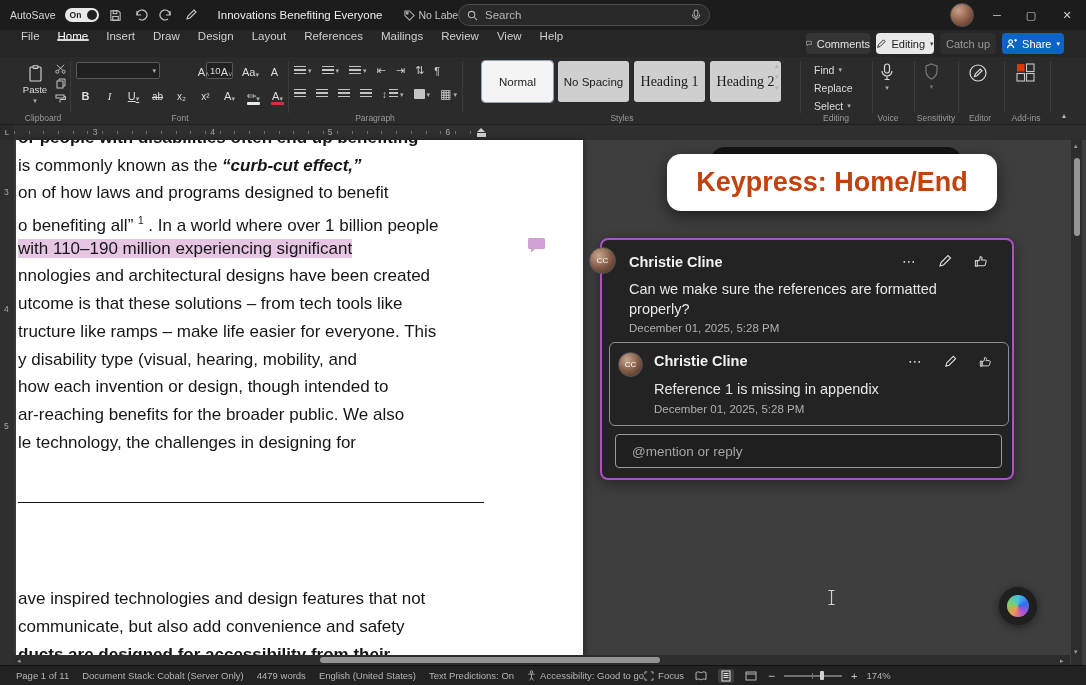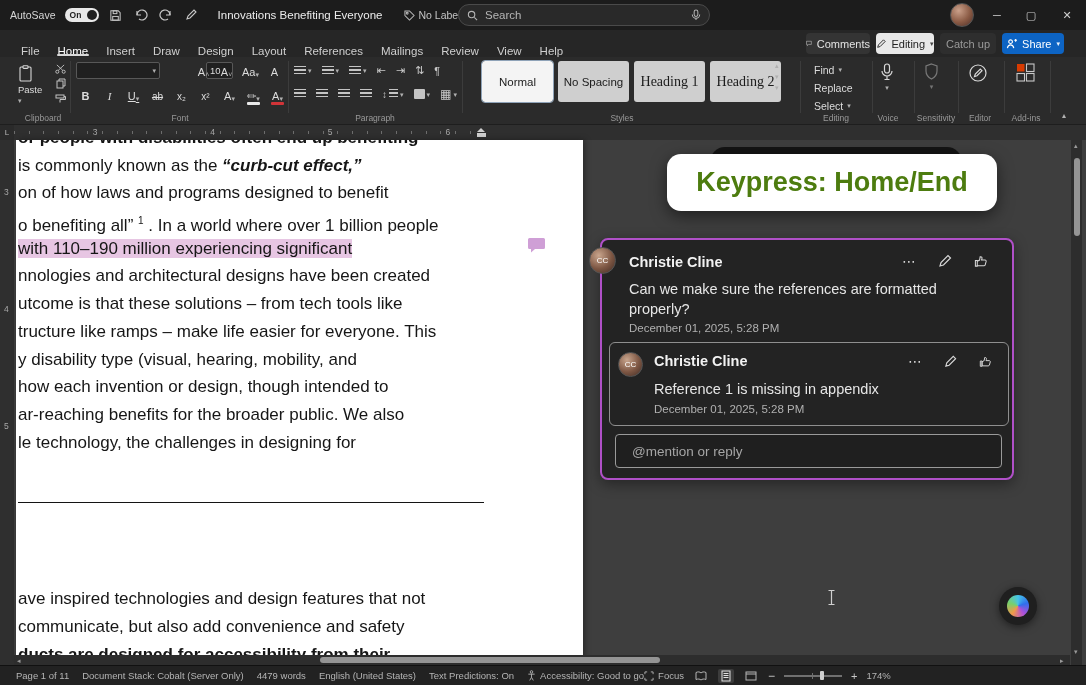--- a/index.html
+++ b/index.html
@@ -20,35 +20,35 @@
   .qat-ic { width:16px; height:16px; display:flex; align-items:center; justify-content:center; color:#c8c8c8; font-size:12px; }
   .doc-title { font-size:11.5px; color:#ececec; margin-left:10px; white-space:nowrap; }
   .chip { display:flex; align-items:center; gap:4px; font-size:10.5px; color:#c4c4c4; margin-left:12px; }
   .searchbox { position:absolute; left:458px; top:4px; width:252px; height:22px; border-radius:11px; background:#292929; border:1px solid #4a4a4a; display:flex; align-items:center; padding:0 8px; gap:7px; }
   .searchbox .ph { font-size:11.5px; color:#b5b5b5; flex:1; }
   .avatar { position:absolute; left:950px; top:3px; width:24px; height:24px; border-radius:50%; background:radial-gradient(circle at 35% 30%, #caa08a 0%, #8a5a44 55%, #4a2e28 100%); border:1px solid #555; display:flex; align-items:center; justify-content:center; font-size:8px; color:#fff; }
   .winbtn { position:absolute; top:0; width:34px; height:30px; display:flex; align-items:center; justify-content:center; color:#cfcfcf; font-size:11px; }
 
   
   .tabrow { position:absolute; top:30px; left:0; right:0; height:27px; background:#262626; display:flex; align-items:stretch; }
-  #tabs { display:flex; align-items:flex-end; padding-left:12px; }
+  #tabs { display:flex; align-items:flex-start; padding-left:12px; }
   .tab { display:flex; align-items:center; padding:0 9px; font-size:11.5px; color:#cfcfcf; position:relative; }
   .tab.active { color:#ffffff; }
   .tab.active::after { content:""; position:absolute; left:8px; right:8px; bottom:1px; height:2px; background:#d8d8d8; border-radius:1px; }
   .pillbtn { position:absolute; top:3px; height:21px; border-radius:4px; display:flex; align-items:center; justify-content:center; gap:5px; font-size:11px; }
   .btn-comments { left:806px; width:64px; background:#343434; color:#e2e2e2; }
   .btn-editing  { left:876px; width:58px; background:#e9e9e9; color:#222; font-weight:400; }
   .btn-catchup  { left:940px; width:56px; background:#2e2e2e; color:#9a9a9a; }
   .btn-share    { left:1002px; width:62px; background:var(--share-blue); color:#fff; }
 
   
   .ribbon { position:absolute; top:57px; left:0; right:0; height:68px; background:#2b2b2b; border-bottom:1px solid #1e1e1e; }
   .gdiv { position:absolute; top:4px; width:1px; height:52px; background:#3c3c3c; }
   .glabel { position:absolute; top:56px; font-size:8.5px; color:#999; transform:translateX(-50%); white-space:nowrap; }
-  .paste-btn { position:absolute; left:18px; top:4px; width:34px; height:47px; display:flex; flex-direction:column; align-items:flex-start; justify-content:center; gap:2px; border-radius:3px; }
+  .paste-btn { position:absolute; left:18px; top:4px; width:34px; height:47px; display:flex; flex-direction:column; align-items:center; justify-content:center; gap:2px; border-radius:3px; }
   .paste-btn .lbl { font-size:9.5px; color:#dcdcdc; }
   .mini-col { position:absolute; left:54px; top:6px; display:flex; flex-direction:column; gap:4px; }
   .mini-ic { width:13px; height:11px; display:flex; align-items:center; justify-content:center; }
   .combo { background:#202020; border:1px solid #585858; border-radius:2px; display:flex; align-items:center; justify-content:space-between; padding:0 3px; font-size:9.5px; color:#ddd; height:17px; }
   .fbtn { min-width:15px; height:16px; display:flex; align-items:flex-end; justify-content:center; font-size:11px; color:#dcdcdc; line-height:1; padding-bottom:1px; }
   .colorbar { position:absolute; left:1px; right:1px; bottom:-2px; height:3px; border-radius:1px; }
   .icn-lines { width:12px; height:10px; background:repeating-linear-gradient(#c4c4c4 0 1.3px, transparent 1.3px 3.3px); }
   .styletile { width:71px; height:41px; border-radius:3px; background:#cfcfcf; color:#1b1b1b; display:flex; align-items:center; justify-content:center; font-size:11.5px; overflow:hidden; white-space:nowrap; }
   .styletile.hd { font-size:14px; font-family:"Liberation Serif","DejaVu Serif",serif; }
   .styletile.active { background:#f4f4f4; outline:1.5px solid #8fa3b8; }
@@ -71,21 +71,21 @@
   .dl { height:27.7px; white-space:nowrap; }
   .dl .b { font-weight:700; }
   .dl .i { font-style:italic; }
   .dl .hl { background:var(--highlight-pink); }
   .dl sup { font-size:10px; }
   .doc-rule { width:466px; height:2px; border-top:1.6px solid #141414; }
   .anchor-bubble { position:absolute; left:511px; top:97px; }
 
   
   .kp-shadow { position:absolute; left:710px; top:147px; width:252px; height:30px; background:#141414; border-radius:15px; }
-  .kp-banner { position:absolute; left:667px; top:154px; width:330px; height:57px; background:#ffffff; border-radius:14px; display:flex; align-items:center; justify-content:center; font-size:27px; font-weight:700; color:#4d7c0f; box-shadow:0 5px 16px rgba(0,0,0,.5); }
+  .kp-banner { position:absolute; left:667px; top:154px; width:330px; height:57px; background:#ffffff; border-radius:14px; display:flex; align-items:center; justify-content:center; font-size:27px; font-weight:700; color:#c2410c; box-shadow:0 5px 16px rgba(0,0,0,.5); }
   .thread { position:absolute; left:600px; top:238px; width:414px; height:242px; background:#232323; border:2px solid var(--accent-purple); border-radius:8px; box-shadow:0 4px 14px rgba(0,0,0,.4); }
   .cavatar { border-radius:50%; background:radial-gradient(circle at 35% 30%, #c9a58d 0%, #7d5643 55%, #3f2b24 100%); border:1px solid #555; display:flex; align-items:center; justify-content:center; font-size:8px; color:#fff; }
   .c-author { font-size:14.5px; font-weight:700; color:#f2f2f2; }
   .c-text { font-size:14.5px; color:#e6e6e6; line-height:19.5px; }
   .c-time { font-size:11.5px; color:#b0b0b0; }
   .c-icons { position:absolute; display:flex; gap:22px; align-items:center; color:#d8d8d8; }
   .dots { font-size:14px; color:#d8d8d8; line-height:1; }
   .replybox { position:absolute; left:7px; top:102px; width:400px; height:84px; border:1px solid #8f8f8f; border-radius:6px; }
   .replyinput { position:absolute; left:13px; top:194px; width:387px; height:34px; border:1px solid #9a9a9a; border-radius:4px; background:#1f1f1f; display:flex; align-items:center; padding-left:16px; font-size:13.5px; color:#a5a5a5; }
 

